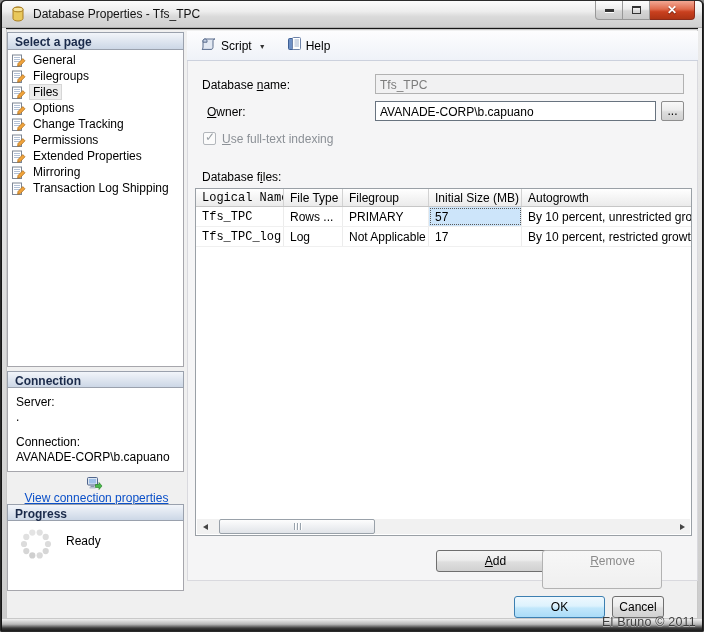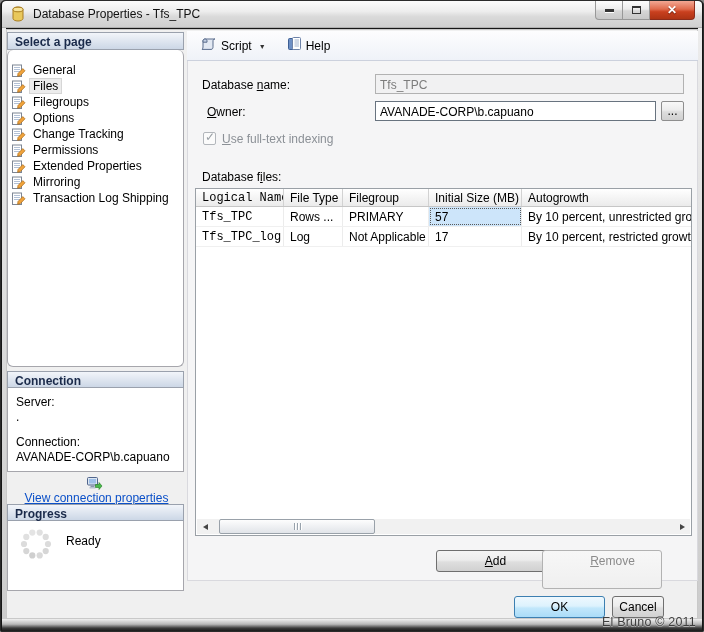--- a/index.html
+++ b/index.html
@@ -28,21 +28,21 @@
     text-shadow:0 1px 1px #6d1d0c;font-size:12px;}
   .glyph-min{width:9px;height:3px;background:#333;box-shadow:0 1px 0 #fff;}
   .glyph-max{width:9px;height:8px;border:1px solid #333;border-top:2px solid #333;background:transparent;}
   
   .client{position:absolute;left:5px;top:28px;width:692px;height:590px;background:#f0f0f0;
     box-shadow:inset 0 0 0 1px #c9c9c9;}
   
   .s-h{position:absolute;left:1px;width:177px;height:18px;border:1px solid #9aa1ad;
     background:linear-gradient(#f2f5fa,#ccd7e6);font-weight:bold;color:#1a2a4a;padding:2px 0 0 7px;}
   .s-p{position:absolute;left:1px;width:177px;background:#fff;border:1px solid #a6a6ac;border-top:none;}
-  .s-h1{top:3px;} .s-p1{top:21px;height:317px;padding-top:12px;border-radius:6px;}
+  .s-h1{top:3px;} .s-p1{top:21px;height:317px;padding-top:2px;}
   .s-h2{top:342px;height:17px;} .s-p2{top:359px;height:84px;padding:7px 6px 0 8px;line-height:15px;}
   .s-h3{top:475px;height:17px;} .s-p3{top:492px;height:70px;}
   .side-item{display:flex;align-items:center;height:16px;padding-left:4px;cursor:pointer;}
   .side-item .ico{width:14px;height:13px;margin-right:4px;flex:0 0 auto;}
   .side-item .lbl{padding:0 3px;white-space:nowrap;}
   .side-item .lbl.sel{background:#ececec;outline:1px solid #d6d6d6;}
   .conn-val{white-space:nowrap;}
   .conn-link-row{display:flex;align-items:center;margin-top:10px;flex-direction:column;}
   .conn-link-row .ico{width:17px;height:16px;margin-right:5px;}
   a.clink{color:#0b50c8;text-decoration:underline;cursor:pointer;}
@@ -146,34 +146,34 @@
         <div class="side-item">
           <span class="ico">
             <svg viewBox="0 0 14 13" width="14" height="13">
               <rect x="0.5" y="1" width="9" height="11.5" fill="#fff" stroke="#7d8694"></rect>
               <line x1="2" y1="3.5" x2="8" y2="3.5" stroke="#b3c1d6"></line>
               <line x1="2" y1="5.5" x2="8" y2="5.5" stroke="#b3c1d6"></line>
               <line x1="2" y1="7.5" x2="8" y2="7.5" stroke="#b3c1d6"></line>
               <path d="M6 9.5 L10.8 4.6 L13 6.8 L8.2 11.7 L5.6 12.3 Z" fill="#f0a33c" stroke="#a86a18" stroke-width="0.7"></path>
             </svg>
           </span>
+          <span class="lbl">Filegroups</span>
+        </div>
+
+        <div class="side-item">
+          <span class="ico">
+            <svg viewBox="0 0 14 13" width="14" height="13">
+              <rect x="0.5" y="1" width="9" height="11.5" fill="#fff" stroke="#7d8694"></rect>
+              <line x1="2" y1="3.5" x2="8" y2="3.5" stroke="#b3c1d6"></line>
+              <line x1="2" y1="5.5" x2="8" y2="5.5" stroke="#b3c1d6"></line>
+              <line x1="2" y1="7.5" x2="8" y2="7.5" stroke="#b3c1d6"></line>
+              <path d="M6 9.5 L10.8 4.6 L13 6.8 L8.2 11.7 L5.6 12.3 Z" fill="#f0a33c" stroke="#a86a18" stroke-width="0.7"></path>
+            </svg>
+          </span>
           <span class="lbl sel">Files</span>
-        </div>
-
-        <div class="side-item">
-          <span class="ico">
-            <svg viewBox="0 0 14 13" width="14" height="13">
-              <rect x="0.5" y="1" width="9" height="11.5" fill="#fff" stroke="#7d8694"></rect>
-              <line x1="2" y1="3.5" x2="8" y2="3.5" stroke="#b3c1d6"></line>
-              <line x1="2" y1="5.5" x2="8" y2="5.5" stroke="#b3c1d6"></line>
-              <line x1="2" y1="7.5" x2="8" y2="7.5" stroke="#b3c1d6"></line>
-              <path d="M6 9.5 L10.8 4.6 L13 6.8 L8.2 11.7 L5.6 12.3 Z" fill="#f0a33c" stroke="#a86a18" stroke-width="0.7"></path>
-            </svg>
-          </span>
-          <span class="lbl">Filegroups</span>
         </div>
 
         <div class="side-item">
           <span class="ico">
             <svg viewBox="0 0 14 13" width="14" height="13">
               <rect x="0.5" y="1" width="9" height="11.5" fill="#fff" stroke="#7d8694"></rect>
               <line x1="2" y1="3.5" x2="8" y2="3.5" stroke="#b3c1d6"></line>
               <line x1="2" y1="5.5" x2="8" y2="5.5" stroke="#b3c1d6"></line>
               <line x1="2" y1="7.5" x2="8" y2="7.5" stroke="#b3c1d6"></line>
               <path d="M6 9.5 L10.8 4.6 L13 6.8 L8.2 11.7 L5.6 12.3 Z" fill="#f0a33c" stroke="#a86a18" stroke-width="0.7"></path>

